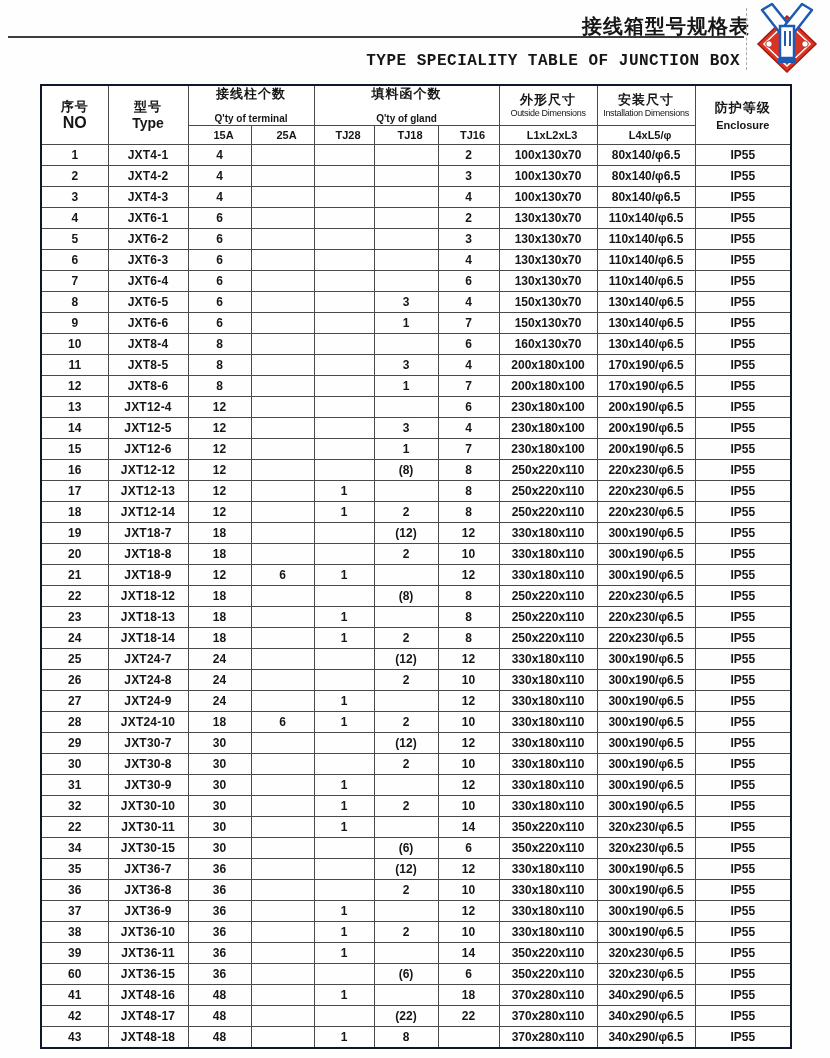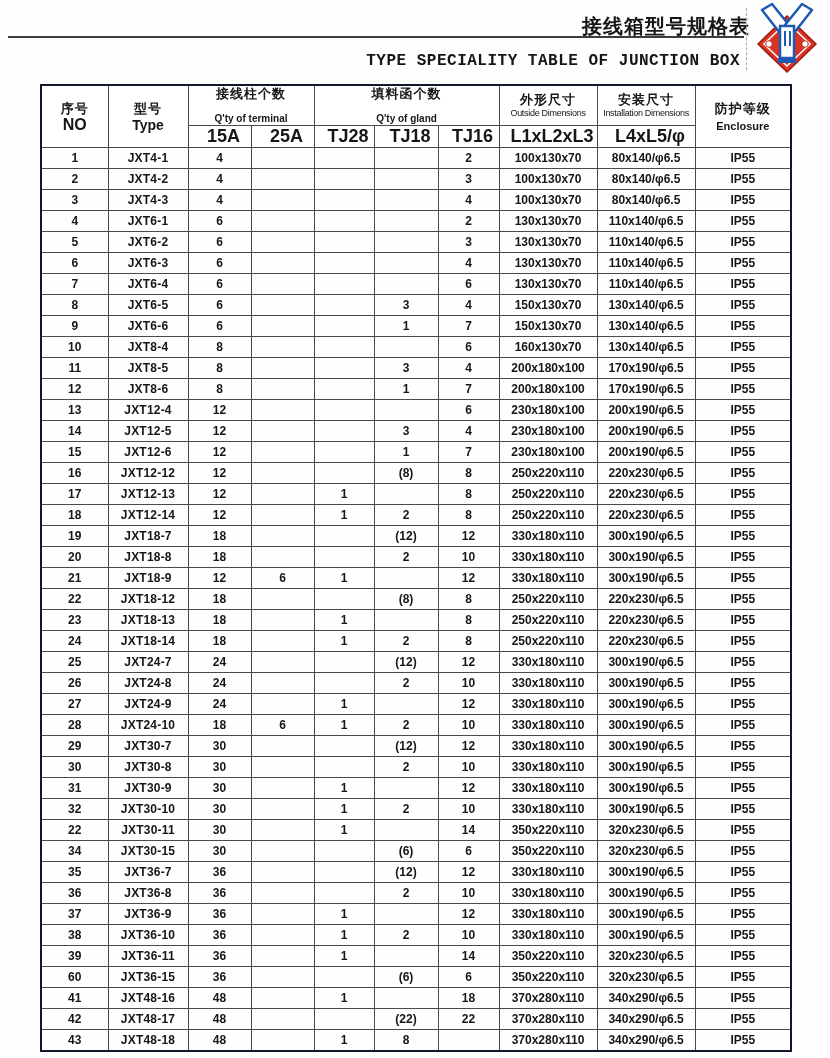--- a/index.html
+++ b/index.html
@@ -20,21 +20,21 @@
   
   table.spec { position:absolute; left:40px; top:84px; border-collapse:collapse;
     table-layout:fixed; width:750px; }
   table.spec th, table.spec td { border:1px solid #4a4a4a; text-align:center;
     vertical-align:middle; overflow:hidden; white-space:nowrap; }
   table.spec { border:2px solid #0f172a; }
   table.spec thead th { background:#ffffff; }
   .cn { font-size:13px; font-weight:bold; line-height:16px; letter-spacing:1px; }
   .en { font-size:10px; font-weight:bold; line-height:12px; }
   .en-sm { font-size:9px; font-weight:normal; line-height:11px; letter-spacing:-0.3px; }
-  .sub { font-size:18px; font-weight:bold; height:19px;padding-left:8px; }
+  .sub { font-size:11px; font-weight:bold; height:19px;padding-left:8px; }
   thead tr.r1 th { height:37px; }
   thead th.span2 .cn { margin-bottom:11px; }
   tbody td { height:21px; font-size:12px; font-weight:600; }
   tbody td:nth-child(2) { letter-spacing:0.2px; }
 </style>
 </head>
 <body>
 
 <div class="page">
 

